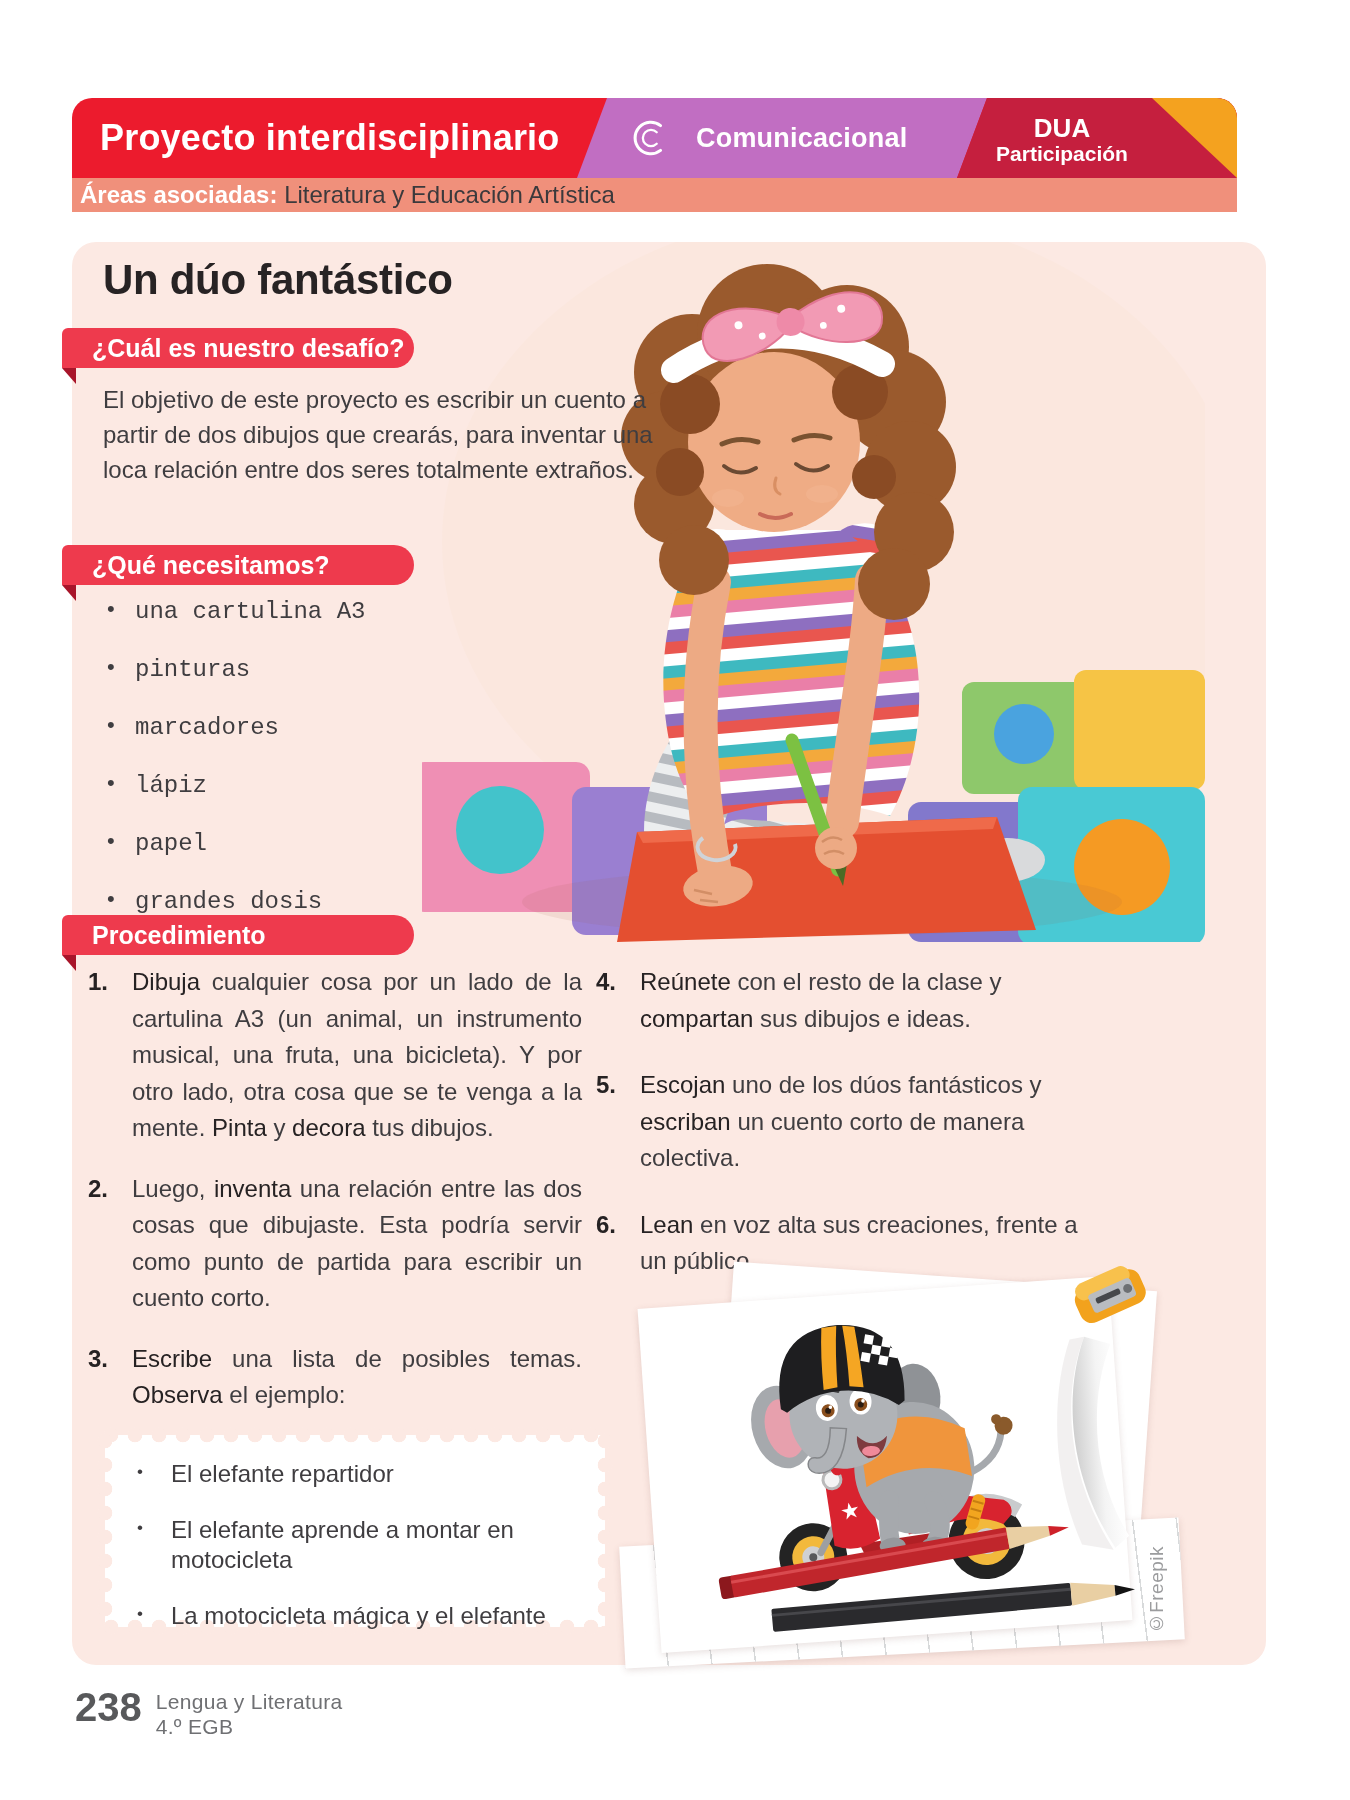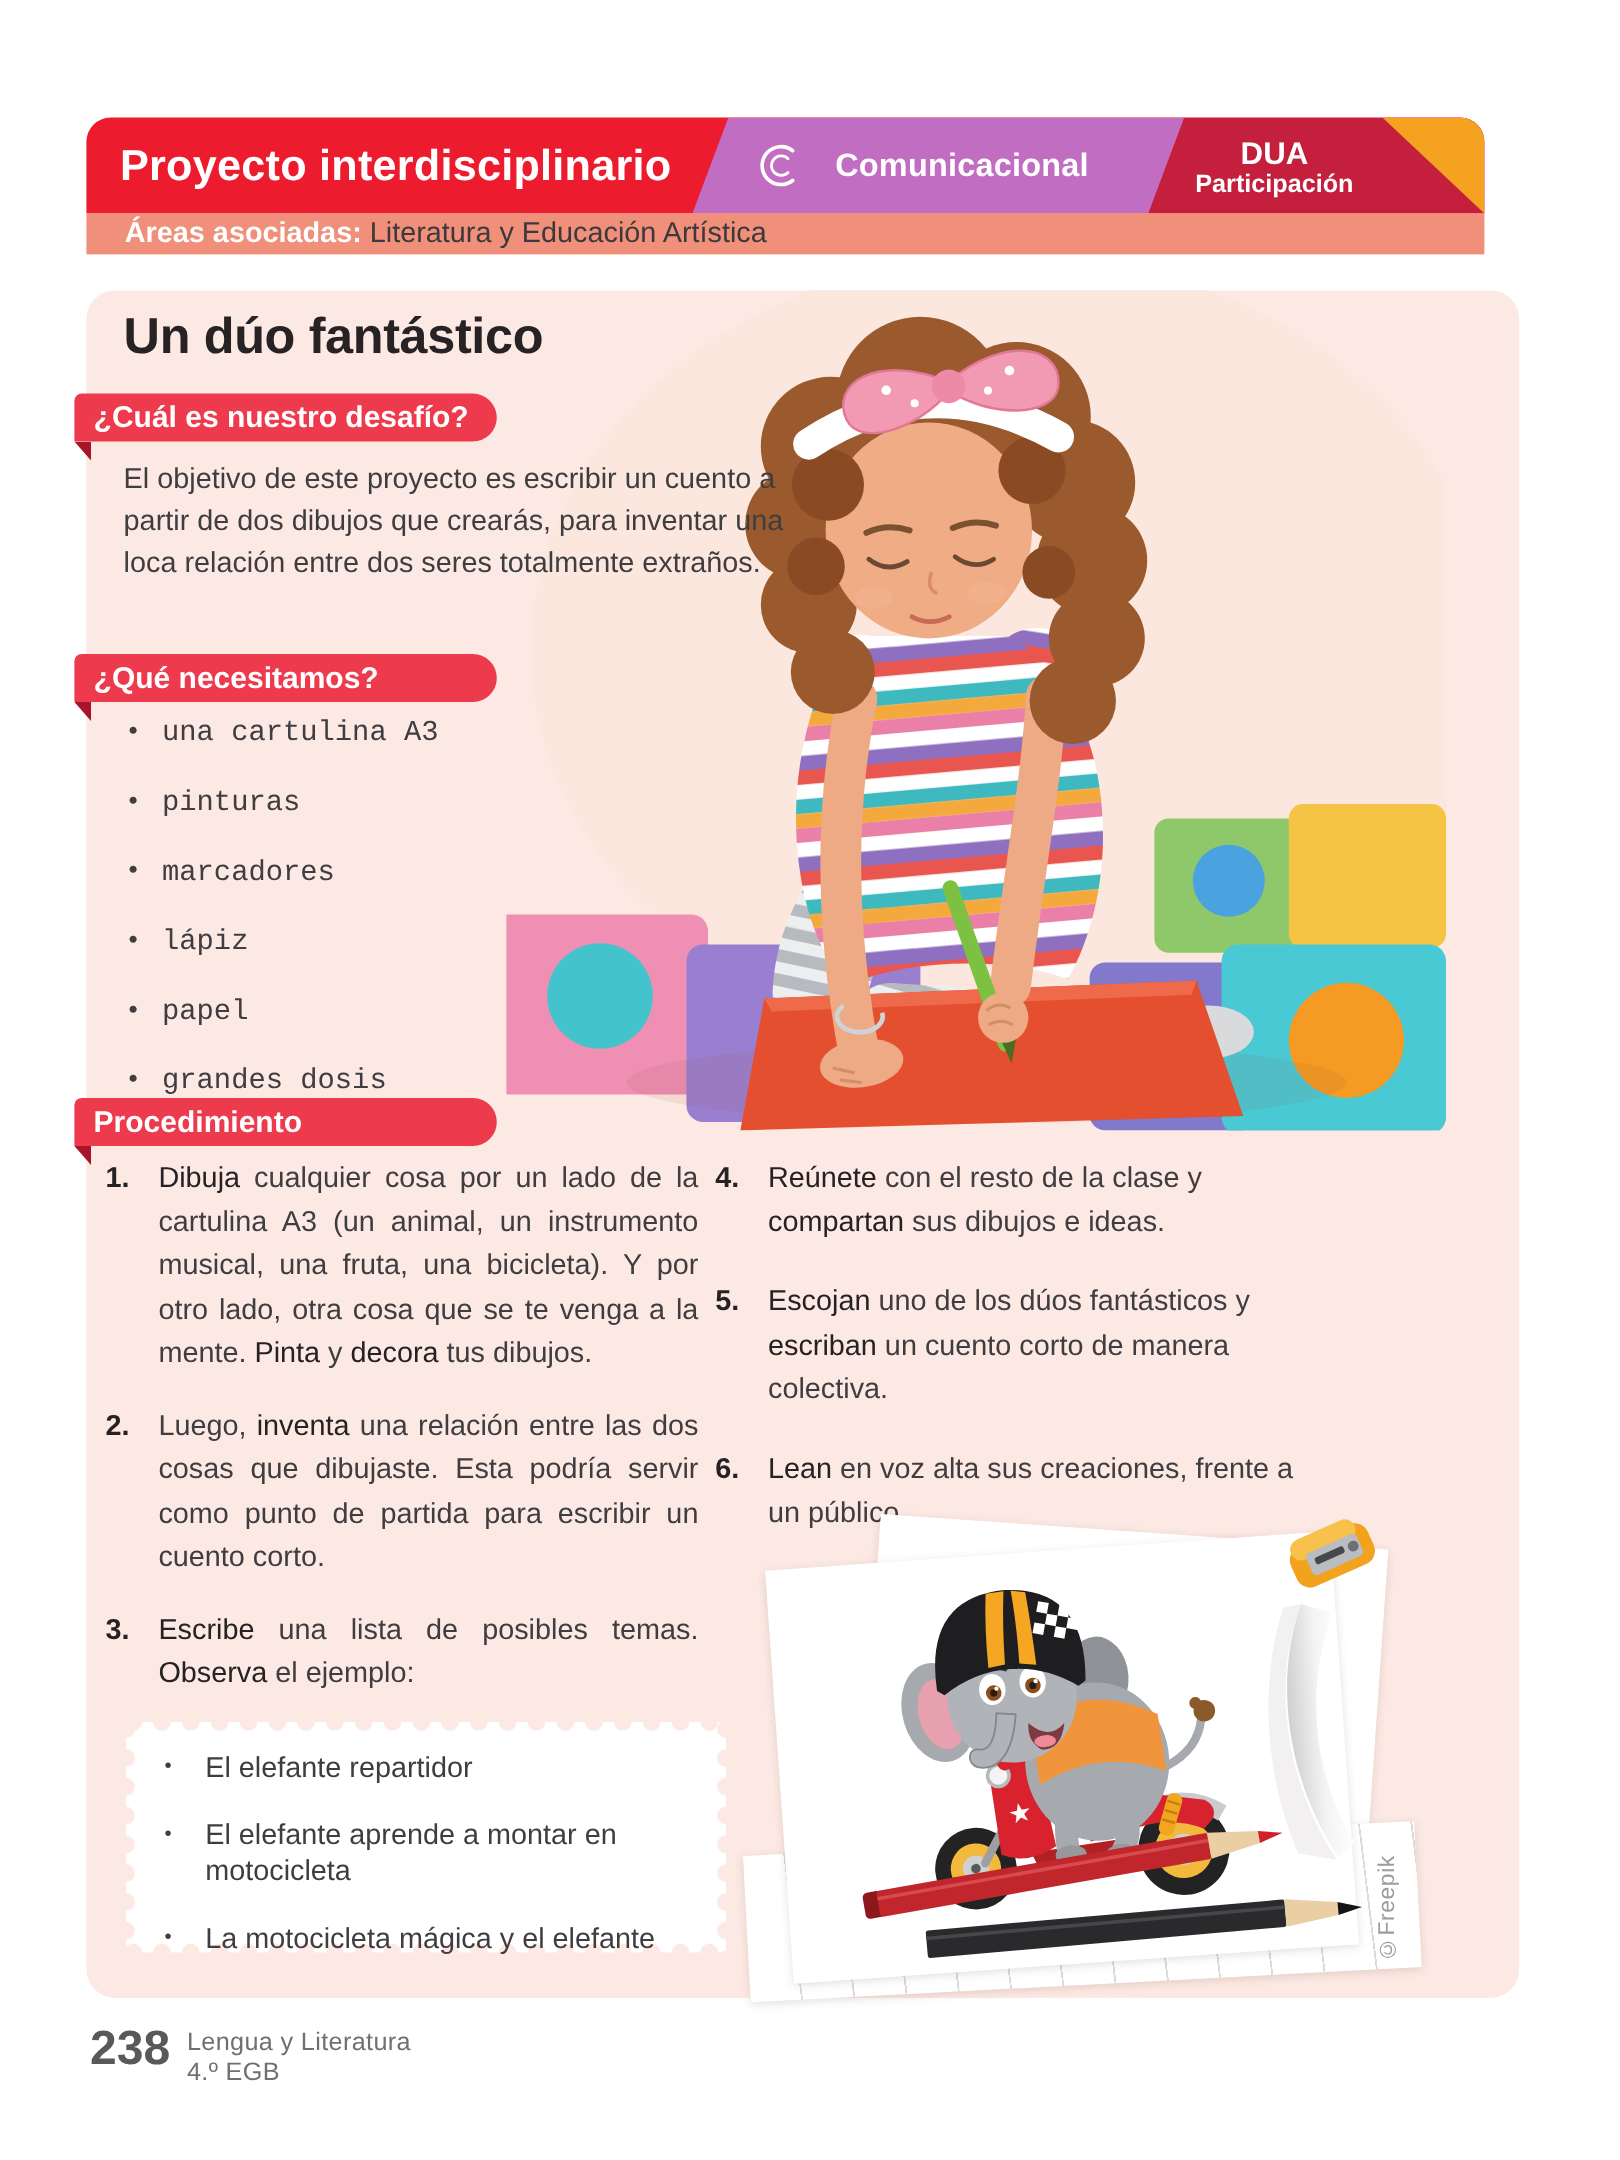--- a/index.html
+++ b/index.html
@@ -14,30 +14,30 @@
   .seg-orange{right:0;width:85px;height:80px;background:#f4a21f;clip-path:polygon(0 0,100% 0,100% 100%);}
   .proyecto{position:absolute;left:28px;top:0;height:92px;line-height:80px;color:#fff;font-size:36px;font-weight:bold;letter-spacing:.2px;}
   .purple-content{position:absolute;left:558px;top:0;height:80px;display:flex;align-items:center;gap:24px;color:#fff;}
   .c-icon{width:42px;height:42px;display:inline-block;}
   .track-label{font-size:27px;font-weight:bold;letter-spacing:.2px;}
   .dua-block{position:absolute;right:55px;top:0;width:240px;height:84px;color:#fff;text-align:center;display:flex;flex-direction:column;justify-content:center;}
   .dua-title{font-size:26px;font-weight:bold;line-height:28px;}
   .dua-sub{font-size:21px;font-weight:bold;line-height:24px;}
 
   
-  .areas-bar{position:absolute;left:72px;top:178px;width:1165px;height:34px;background:#f0907b;line-height:34px;font-size:24px;padding-left:32px;box-sizing:border-box;}
+  .areas-bar{position:absolute;left:72px;top:178px;width:1165px;height:34px;background:#f0907b;line-height:34px;font-size:24px;padding-left:8px;box-sizing:border-box;}
   .areas-label{color:#fff;font-weight:bold;}
   .areas-value{color:#3b393c;}
 
   
   .content{position:absolute;left:72px;top:242px;width:1194px;height:1423px;background:#fce9e3;border-radius:24px;}
   .photo{position:absolute;left:350px;top:0;width:783px;height:700px;}
   .title{position:absolute;left:31px;top:14px;margin:0;font-size:42px;font-weight:bold;color:#272324;letter-spacing:-.3px;}
 
-  .ribbon{position:absolute;left:-10px;width:352px;height:40px;background:#ee3a4d;border-radius:6px 20px 20px 0;color:#fff;font-size:25px;font-weight:bold;line-height:40px;padding-left:16px;box-sizing:border-box;}
+  .ribbon{position:absolute;left:-10px;width:352px;height:40px;background:#ee3a4d;border-radius:6px 20px 20px 0;color:#fff;font-size:25px;font-weight:bold;line-height:40px;padding-left:30px;box-sizing:border-box;}
   .ribbon::after{content:'';position:absolute;left:0;top:100%;width:14px;height:16px;background:#a8152a;clip-path:polygon(0 0,100% 0,100% 100%);}
   .r1{top:86px;} .r2{top:303px;} .r3{top:673px;}
 
   .intro{position:absolute;left:31px;top:140px;width:560px;margin:0;font-size:24px;line-height:35px;color:#3f3d40;}
 
   .materials{position:absolute;left:31px;top:352px;margin:0;padding:0;list-style:none;width:330px;}
   .materials li{position:relative;padding-left:32px;font-size:24px;line-height:32px;margin-bottom:24px;color:#3f3d40;}
   .materials .blt{position:absolute;left:4px;top:-1px;font-size:22px;color:#3f3d40;}
   .materials .mat-text{white-space:pre-line;font-family:Liberation Mono, monospace;}
 

